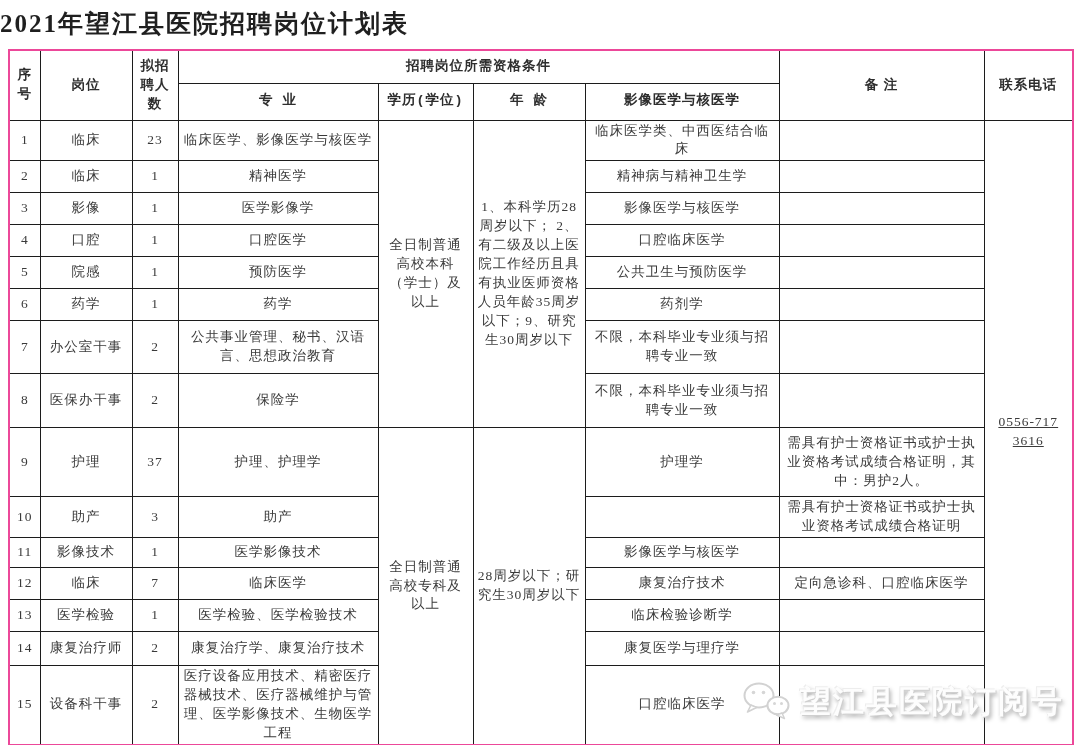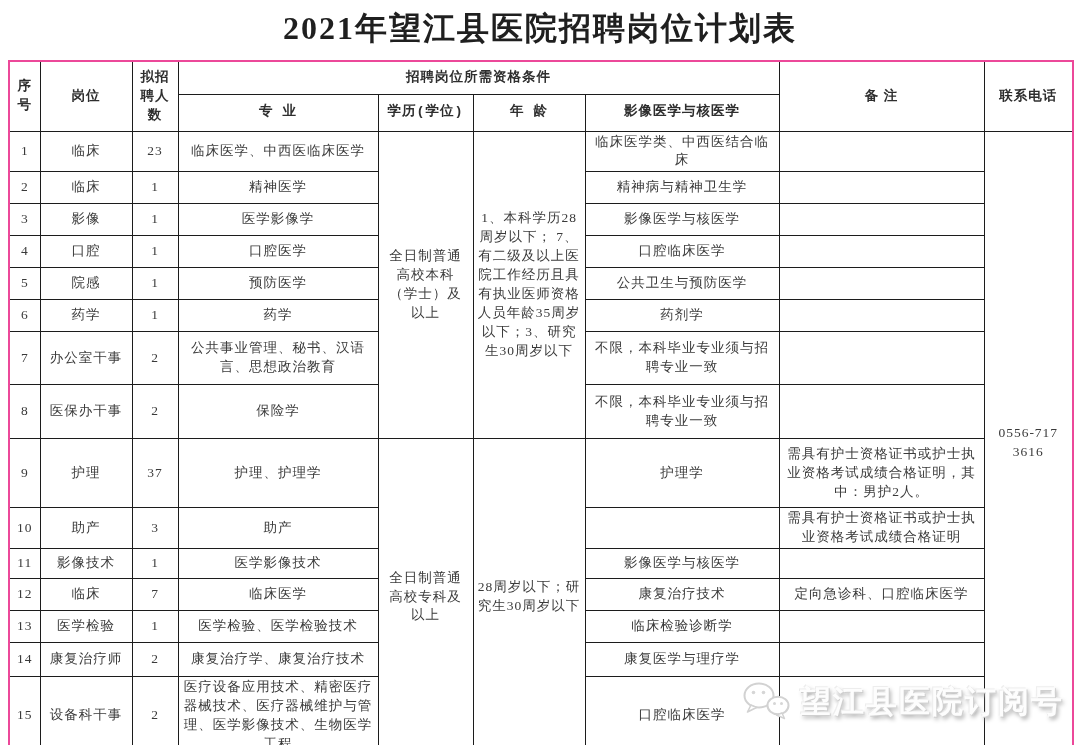--- a/index.html
+++ b/index.html
@@ -6,22 +6,21 @@
   .page{
     position:relative;
     width:1080px;height:745px;
     background:#ffffff;
     font-family:"Liberation Serif","DejaVu Serif",serif;
     color:#3a3a3a;
     overflow:hidden;
   }
   .title{
     margin:7px 0 9px 0;
-    text-align:center;
-    font-size:32px;
+    font-size:25px;
     font-weight:bold;
     color:#1f1f1f;
     letter-spacing:2px;
   }
   table.plan{
     border-collapse:collapse;
     table-layout:fixed;
     margin-left:8px;
     width:1064px;
     border:2px solid #ec4899;
@@ -45,21 +44,21 @@
   tbody tr:nth-child(5),tbody tr:nth-child(6){height:32px;}
   tbody tr:nth-child(7){height:53px;}
   tbody tr:nth-child(8){height:54px;}
   tbody tr:nth-child(9){height:69px;}
   tbody tr:nth-child(10){height:38px;}
   tbody tr:nth-child(11){height:30px;}
   tbody tr:nth-child(12),tbody tr:nth-child(13){height:32px;}
   tbody tr:nth-child(14){height:34px;}
   tbody tr:nth-child(15){height:79px;}
   .ta-l{text-align:left;}
-  .phone-wrap{display:inline-block;width:64px;text-align:center;}
+  .phone-wrap{display:inline-block;width:64px;text-align:center;text-decoration:underline;}
   .watermark{
     position:absolute;
     right:16px;bottom:22px;
     display:flex;align-items:center;
     font-family:"Liberation Sans","DejaVu Sans",sans-serif;
   }
   .watermark .wm-text{
     font-size:31px;
     font-weight:bold;
     color:#fdfdfd;
@@ -100,23 +99,23 @@
         <th>学历(学位)</th>
         <th>年 龄</th>
         <th>影像医学与核医学</th>
       </tr>
     </thead>
     <tbody>
       <tr>
         <td>1</td>
         <td>临床</td>
         <td>23</td>
-        <td>临床医学、中西医临床医学</td>
+        <td>临床医学、影像医学与核医学</td>
         <td rowspan="8">全日制普通高校本科（学士）及以上</td>
-        <td rowspan="8">1、本科学历28周岁以下； 7、有二级及以上医院工作经历且具有执业医师资格人员年龄35周岁以下；3、研究生30周岁以下</td>
+        <td rowspan="8">1、本科学历28周岁以下； 2、有二级及以上医院工作经历且具有执业医师资格人员年龄35周岁以下；9、研究生30周岁以下</td>
         <td>临床医学类、中西医结合临床</td>
         <td></td>
         <td rowspan="15"><span class="phone-wrap">0556-7173616</span></td>
       </tr>
       <tr>
         <td>2</td>
         <td>临床</td>
         <td>1</td>
         <td>精神医学</td>
         <td>精神病与精神卫生学</td>

